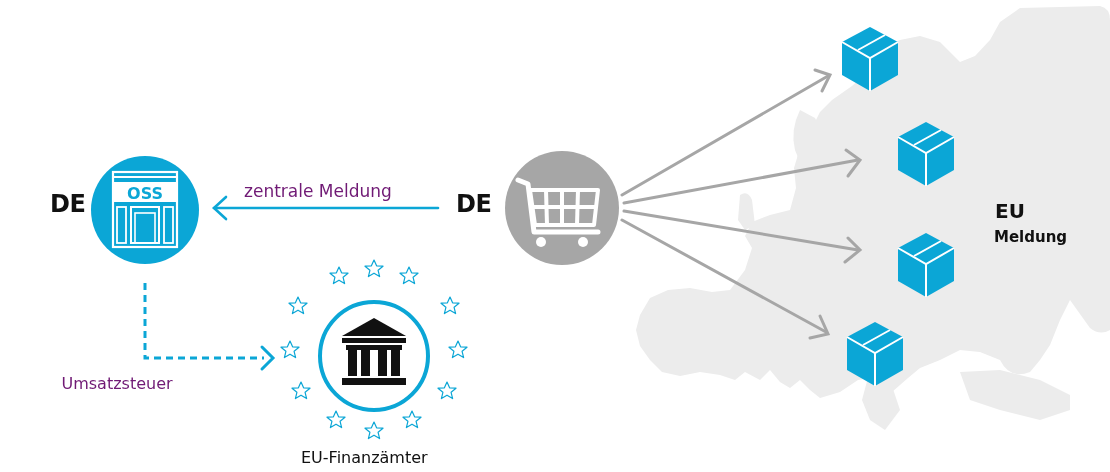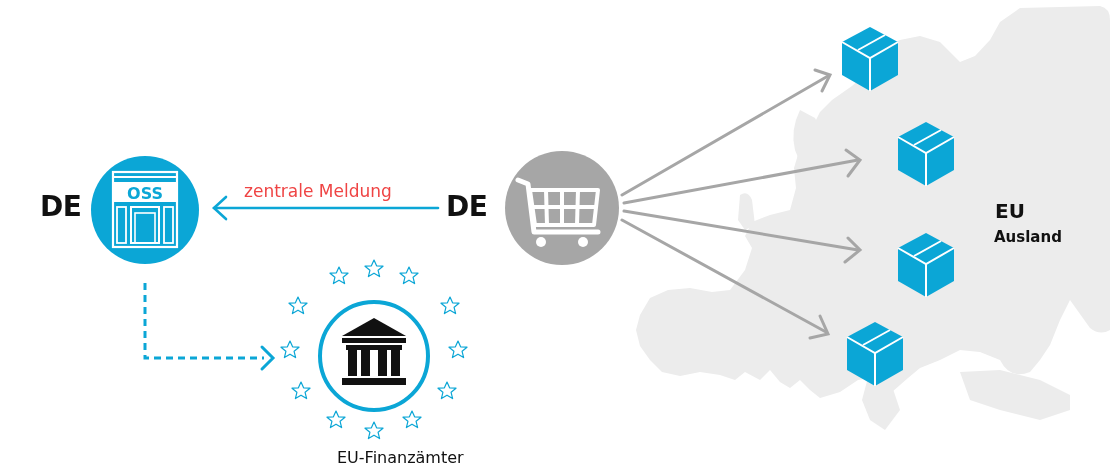--- a/index.html
+++ b/index.html
@@ -1,24 +1,24 @@
 <!DOCTYPE html>
 <html><head>
 <meta charset="utf-8">
 <style>
   html, body { margin: 0; padding: 0; background: #ffffff; }
   body { width: 1110px; height: 472px; position: relative; overflow: hidden;
          font-family: "DejaVu Sans", "Liberation Sans", sans-serif; }
   svg#stage { position: absolute; left: 0; top: 0; }
   .lbl { position: absolute; white-space: nowrap; }
-  .de { font-weight: bold; font-size: 28px; color: #111; letter-spacing: -0.5px; }
-  .blue { color: #ef4444; }
+  .de { font-weight: bold; font-size: 24px; color: #111; letter-spacing: -0.5px; margin-left: 10px; }
+  .blue { color: #701a75; }
   .meld { font-size: 17px; }
   .ust { font-size: 16px; text-align: center; line-height: 21px; }
-  .fin { font-size: 16px; color: #111; margin-left: 36px; }
+  .fin { font-size: 16px; color: #111; }
   .eu { font-weight: bold; font-size: 20px; color: #111; line-height: 30px; }
   .aus { font-weight: bold; font-size: 15px; color: #111; }
 </style>
 </head>
 <body>
 
 <svg id="stage" width="1110" height="472" viewBox="0 0 1110 472">
   <defs>
     <g id="star">
       <polygon points="0,-9 2.6,-3.2 9,-2.8 4.1,1.3 5.6,7.6 0,4.2 -5.6,7.6 -4.1,1.3 -9,-2.8 -2.6,-3.2" fill="none" stroke="#0ba6d6" stroke-width="1.2" stroke-linejoin="round"></polygon>
@@ -119,16 +119,17 @@
     <use href="#star" x="336" y="420"></use>
     <use href="#star" x="412" y="420"></use>
     <use href="#star" x="374" y="431"></use>
   </g>
 </svg>
 
 <div class="lbl de" style="left:40px; top:190px;">DE</div>
 <div class="lbl de" style="left:446px; top:190px;">DE</div>
 <div class="lbl blue meld" style="left:244px; top:181px;">zentrale Meldung</div>
 <div class="lbl blue ust" style="left:58px; top:373px; width:118px;">
+  <div>Umsatzsteuer</div>
 </div>
 <div class="lbl fin" style="left:301px; top:448px;">EU-Finanzämter</div>
 <div class="lbl eu" style="left:995px; top:196px;">EU</div>
-<div class="lbl aus" style="left:994px; top:228px;">Ausland</div>
+<div class="lbl aus" style="left:994px; top:228px;">Meldung</div>
 
 </body></html>

